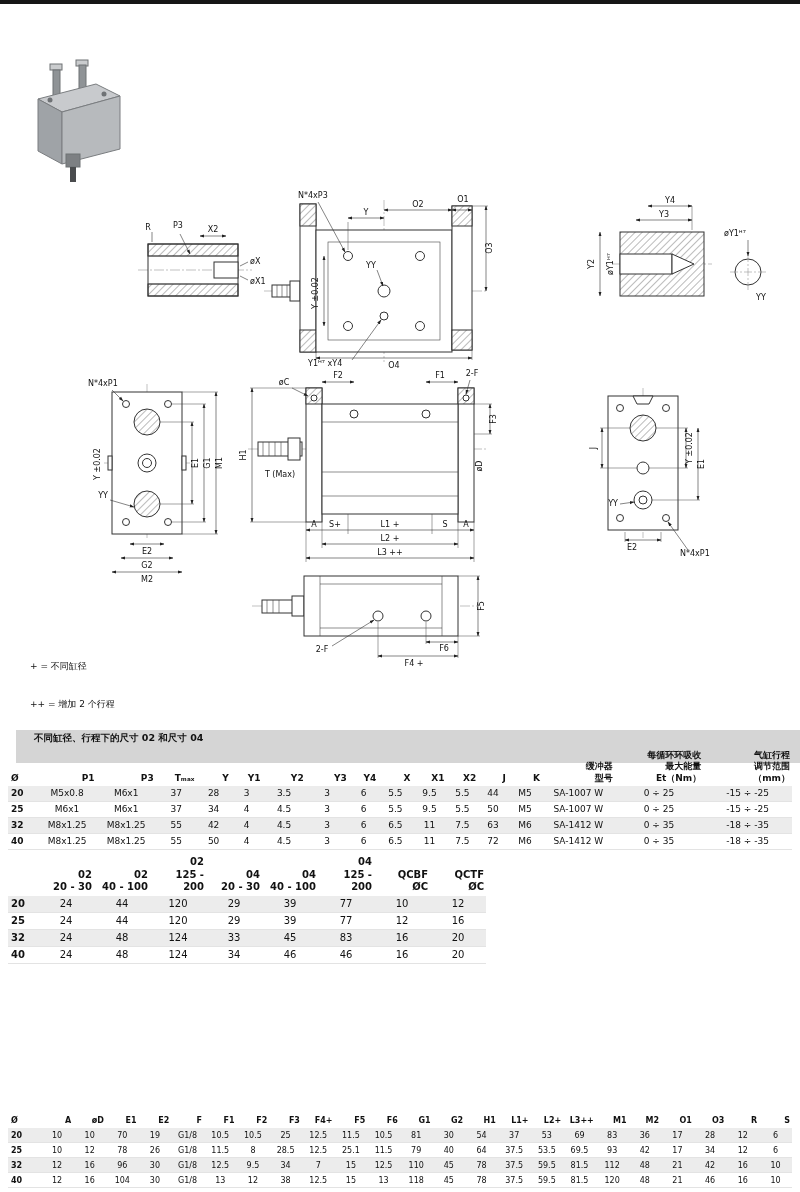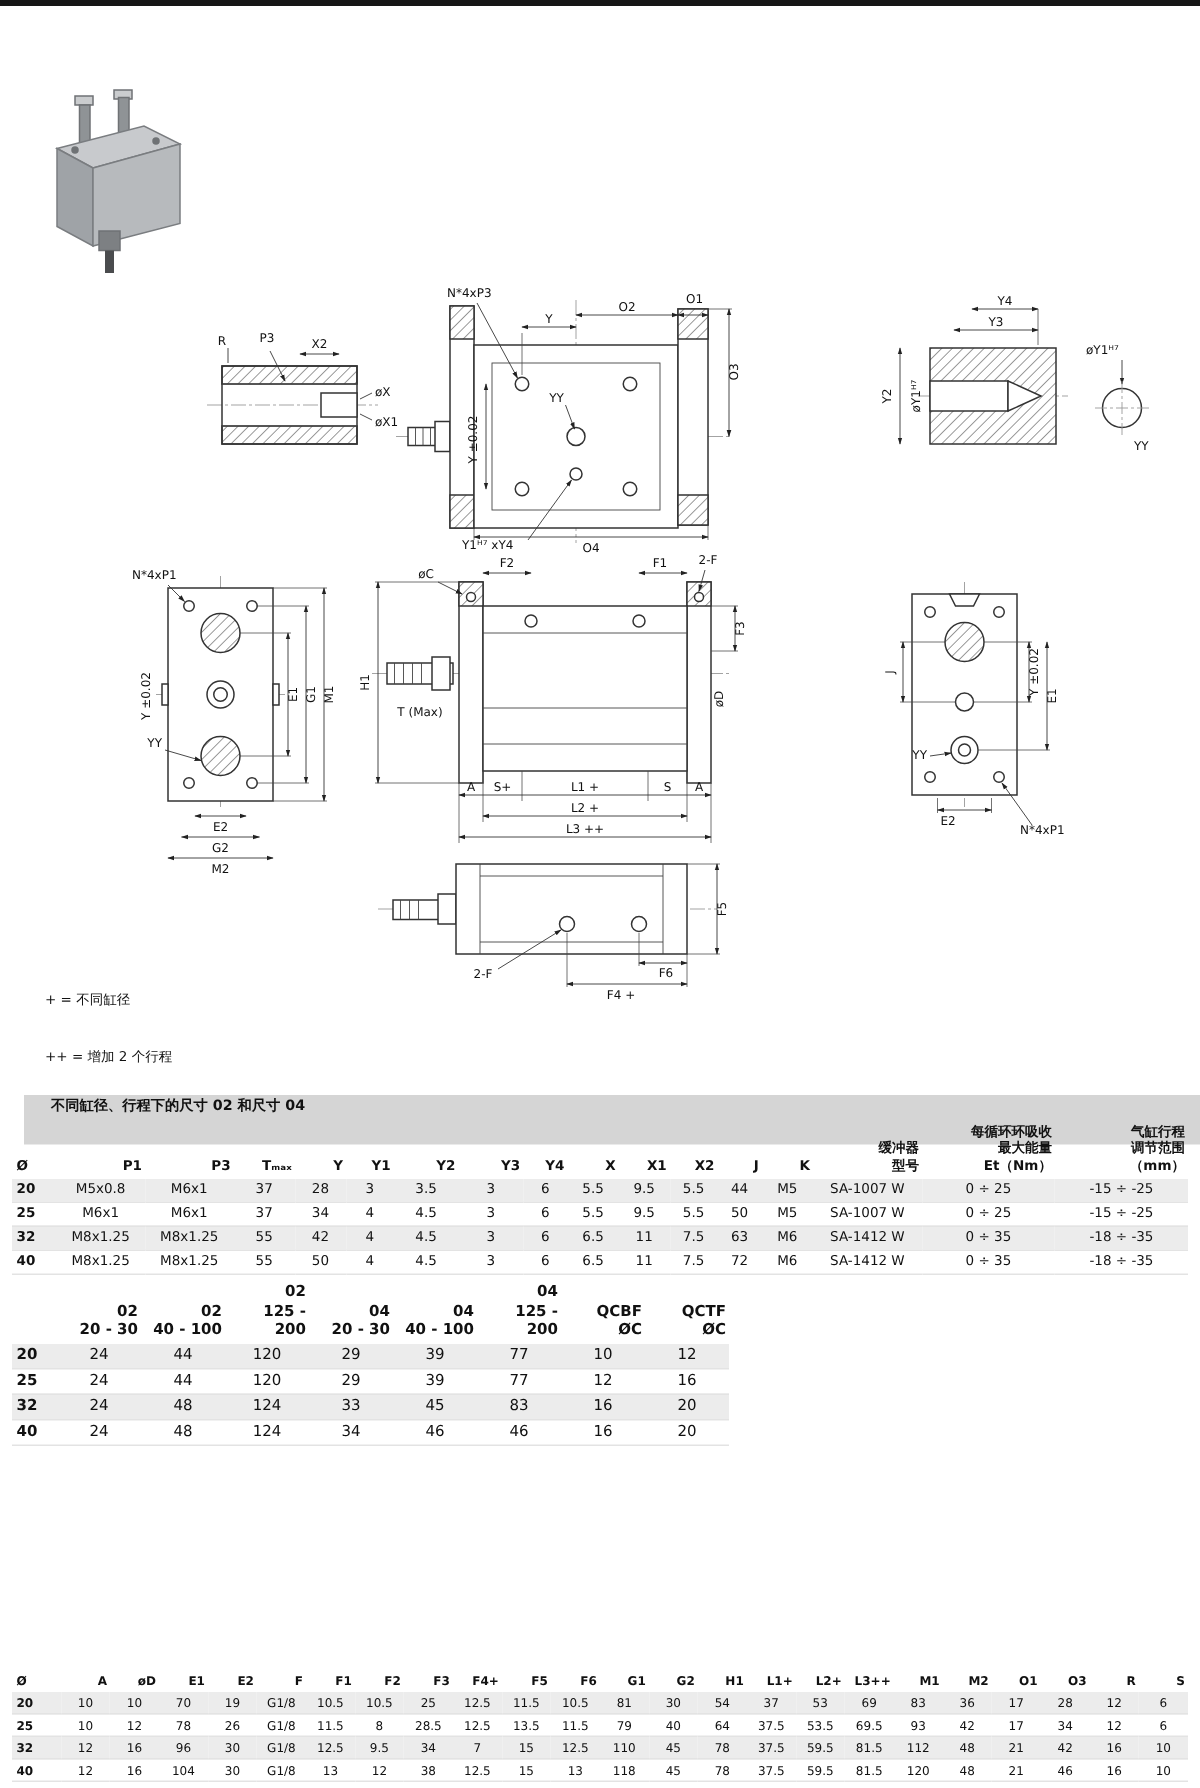--- a/index.html
+++ b/index.html
@@ -575,21 +575,21 @@
           <td class="rowhead">25</td>
           <td>10</td>
           <td>12</td>
           <td>78</td>
           <td>26</td>
           <td>G1/8</td>
           <td>11.5</td>
           <td>8</td>
           <td>28.5</td>
           <td>12.5</td>
-          <td>13.5</td>
+          <td>25.1</td>
           <td>11.5</td>
           <td>79</td>
           <td>40</td>
           <td>64</td>
           <td>37.5</td>
           <td>53.5</td>
           <td>69.5</td>
           <td>93</td>
           <td>42</td>
           <td>17</td>

